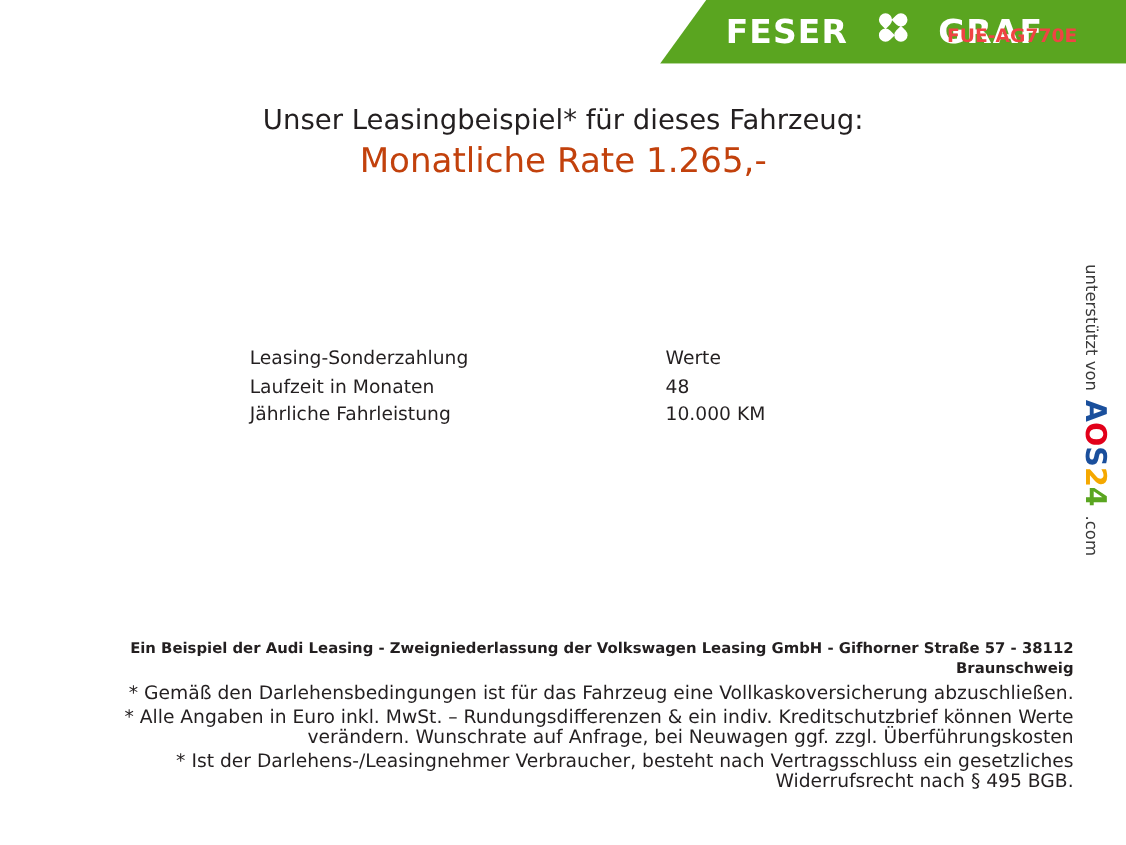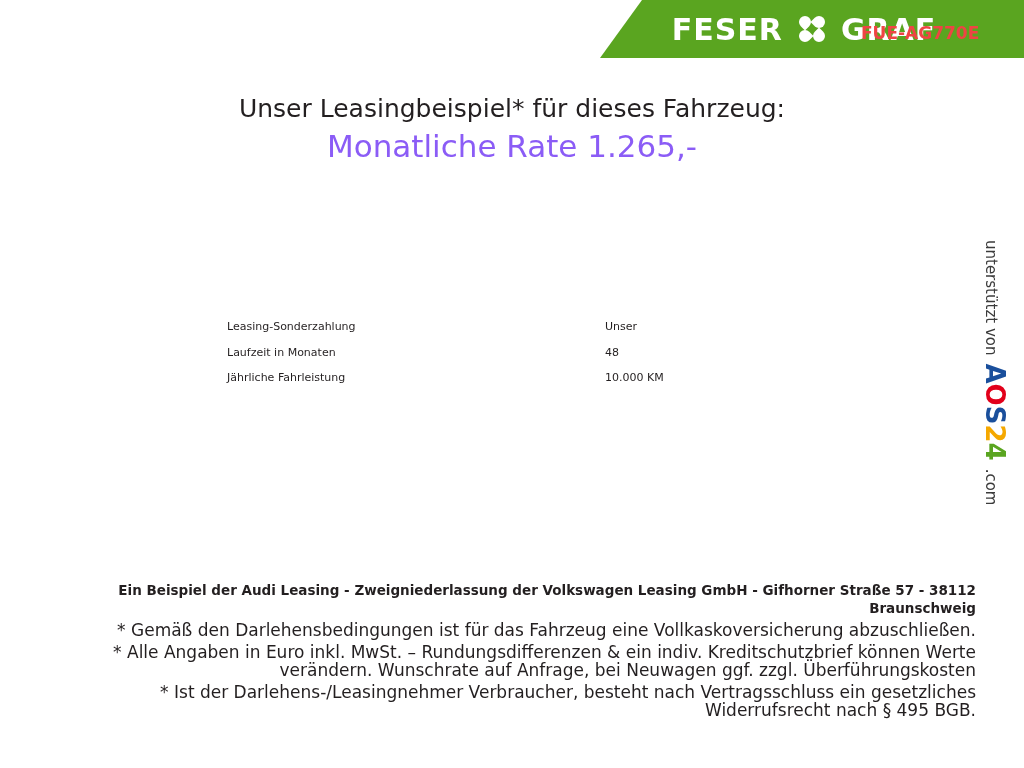--- a/index.html
+++ b/index.html
@@ -25,22 +25,21 @@
     width: 424px;
     height: 58px;
     background: #5aa520;
     clip-path: polygon(42px 0, 100% 0, 100% 100%, 0 100%);
     display: flex;
     align-items: center;
     justify-content: center;
   }
   .brand {
     display: flex;
-    align-items: center;
-    gap: 16px;
+    gap: 28px;
     color: #ffffff;
     font-size: 30px;
     font-weight: bold;
     letter-spacing: 1px;
     transform: translateX(-8px);
   }
   .brand .clover {
     position: relative;
     width: 26px;
     height: 26px;
@@ -76,31 +75,31 @@
     width: 1024px;
     text-align: center;
   }
   .title-small {
     font-size: 25px;
     color: #231f20;
     line-height: 1.2;
   }
   .title-large {
     font-size: 31px;
-    color: #8b5cf6;
+    color: #c2410c;
     line-height: 1.25;
     margin-top: 3px;
   }
 
   
   .specs {
     position: absolute;
     top: 314px;
     left: 227px;
-    font-size: 11px;
+    font-size: 17px;
     line-height: 25.6px;
     color: #231f20;
   }
   .specs table { border-collapse: collapse; }
   .specs td { padding: 0; vertical-align: top; white-space: nowrap; }
   .specs td.label { width: 378px; }
 
   
   .footer {
     position: absolute;
@@ -178,21 +177,21 @@
   <div class="title-block">
     <div class="title-small">Unser Leasingbeispiel* für dieses Fahrzeug:</div>
     <div class="title-large">Monatliche Rate 1.265,-</div>
   </div>
 
   <div class="specs">
     <table>
       <tbody>
         <tr>
           <td class="label">Leasing-Sonderzahlung</td>
-          <td class="value">Unser</td>
+          <td class="value">Werte</td>
         </tr>
         <tr>
           <td class="label">Laufzeit in Monaten</td>
           <td class="value">48</td>
         </tr>
         <tr>
           <td class="label">Jährliche Fahrleistung</td>
           <td class="value">10.000 KM</td>
         </tr>
       </tbody>

